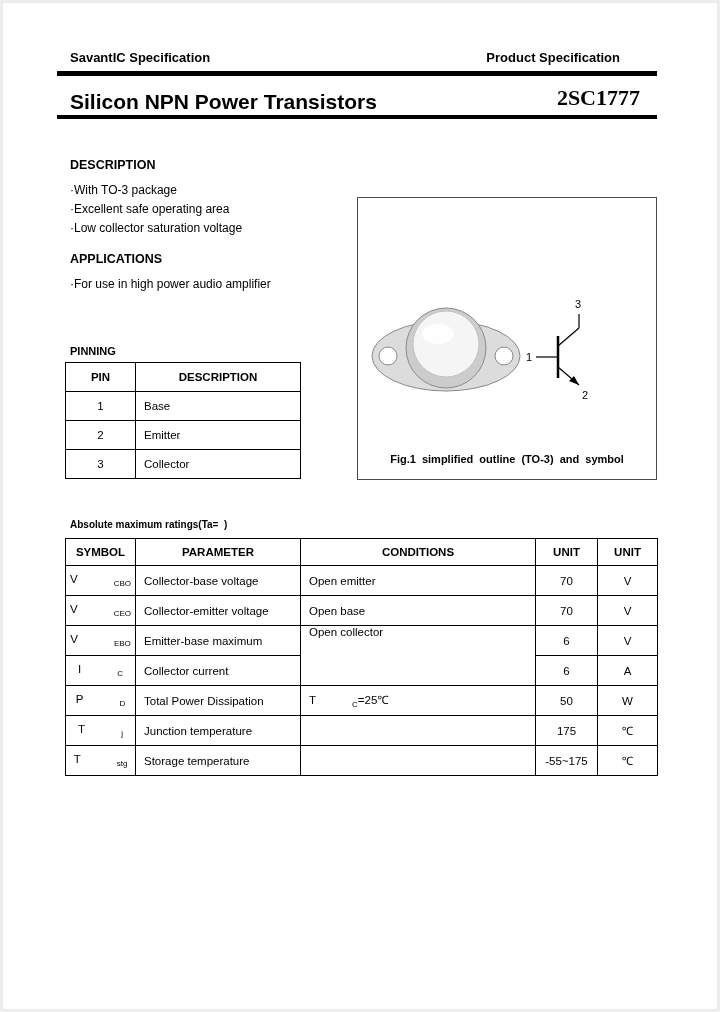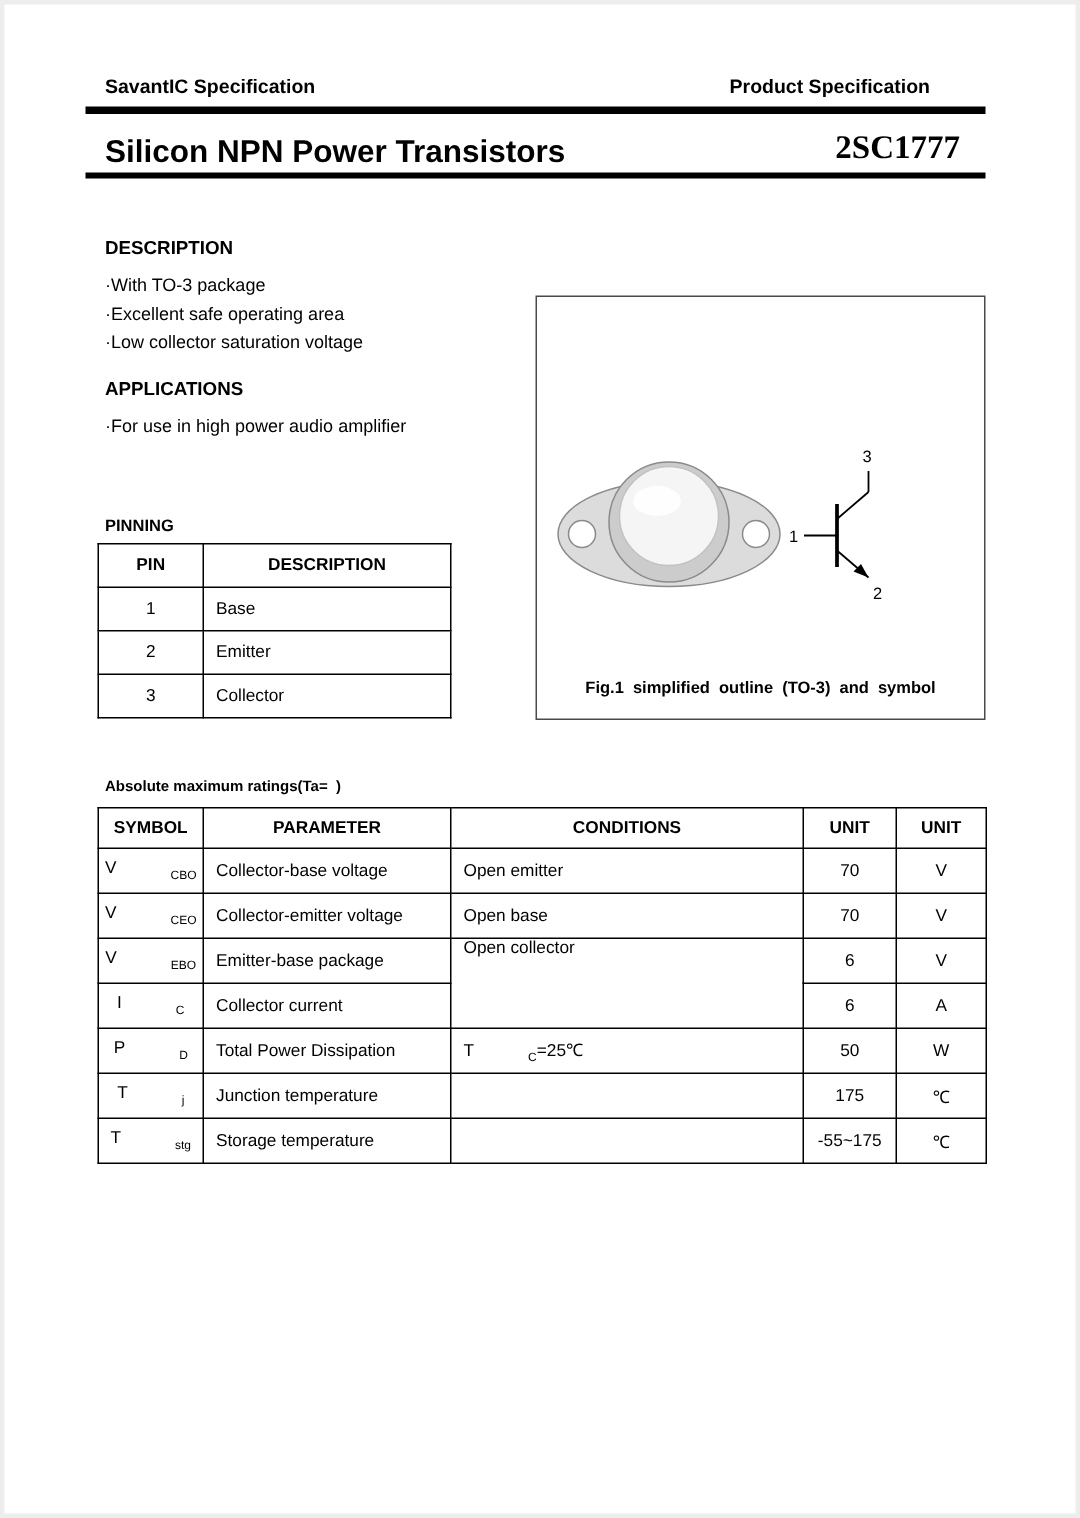--- a/index.html
+++ b/index.html
@@ -159,21 +159,21 @@
     <tr>
       <td class="c"><span>V</span><sub>CEO</sub></td>
       <td class="l">Collector-emitter voltage</td>
       <td class="l">Open base</td>
       <td class="c">70</td>
       <td class="c">V</td>
     </tr>
 
     <tr>
       <td class="c nb"><span>V</span><sub>EBO</sub></td>
-      <td class="l nb">Emitter-base package</td>
+      <td class="l nb">Emitter-base maximum</td>
       <td class="l cond-span" rowspan="2">Open collector</td>
       <td class="c nb">6</td>
       <td class="c nb">V</td>
     </tr>
 
     <tr>
       <td class="c nt"><span>I</span><sub>C</sub></td>
       <td class="l nt">Collector current</td>
       <td class="c nt">6</td>
       <td class="c nt">A</td>

